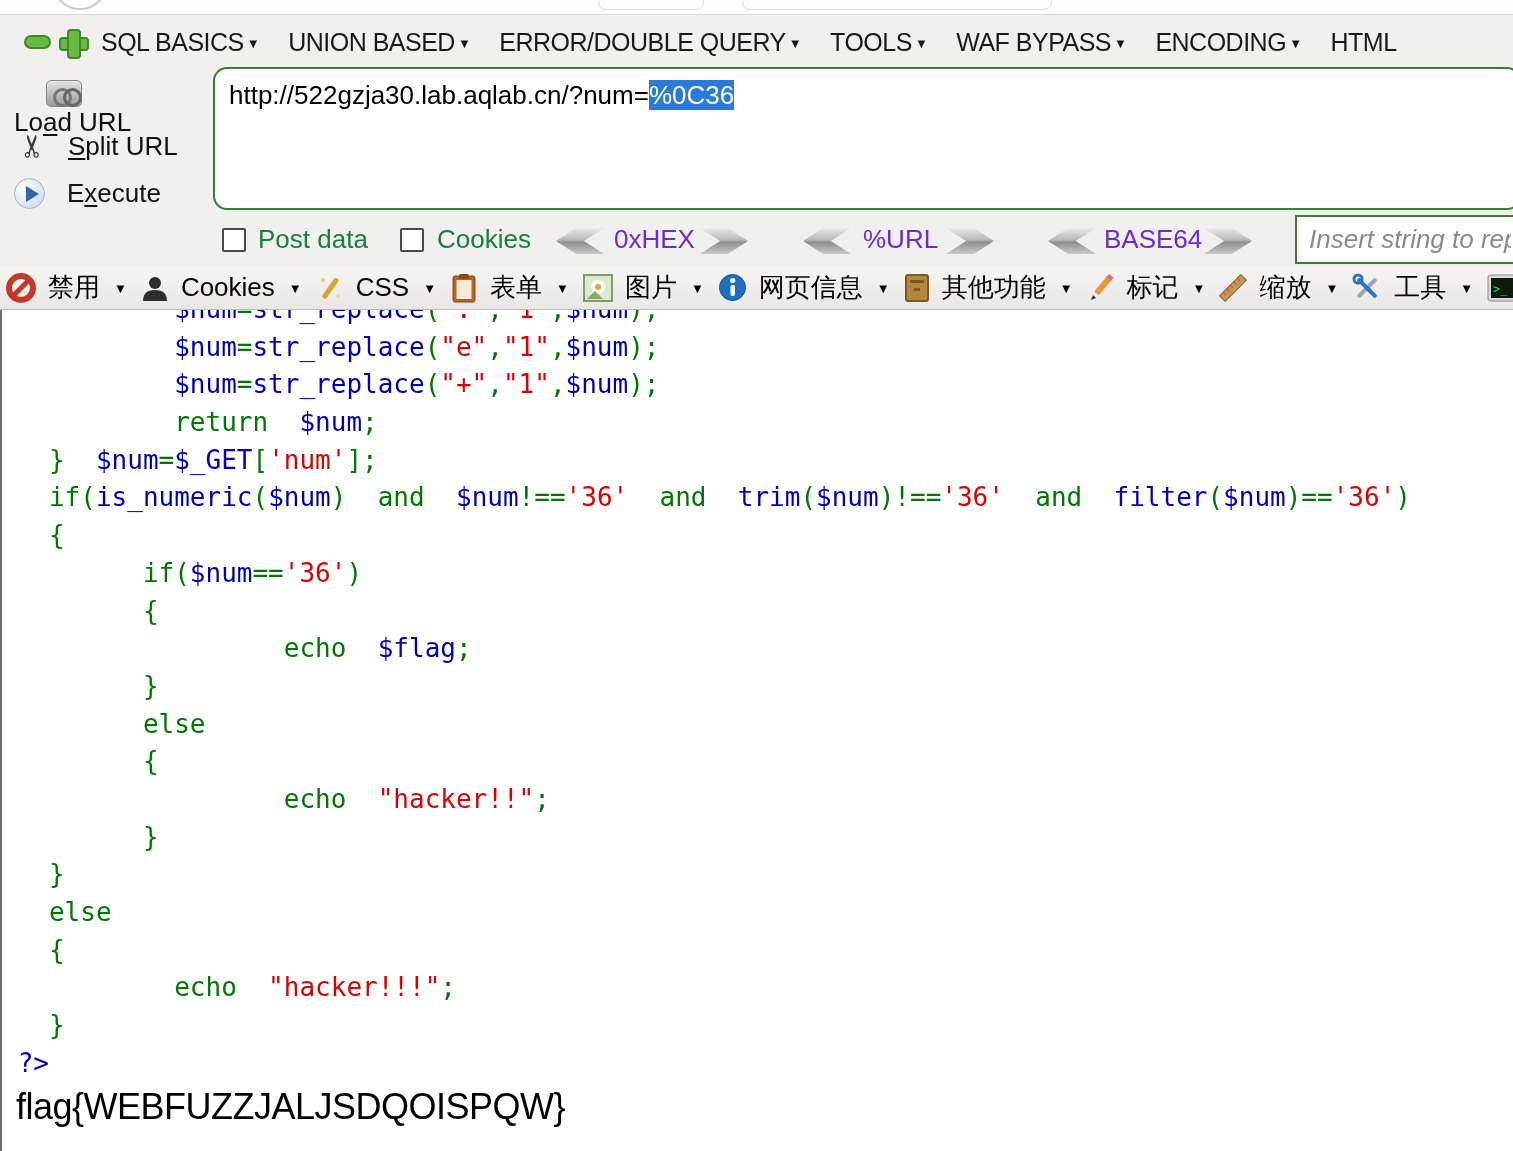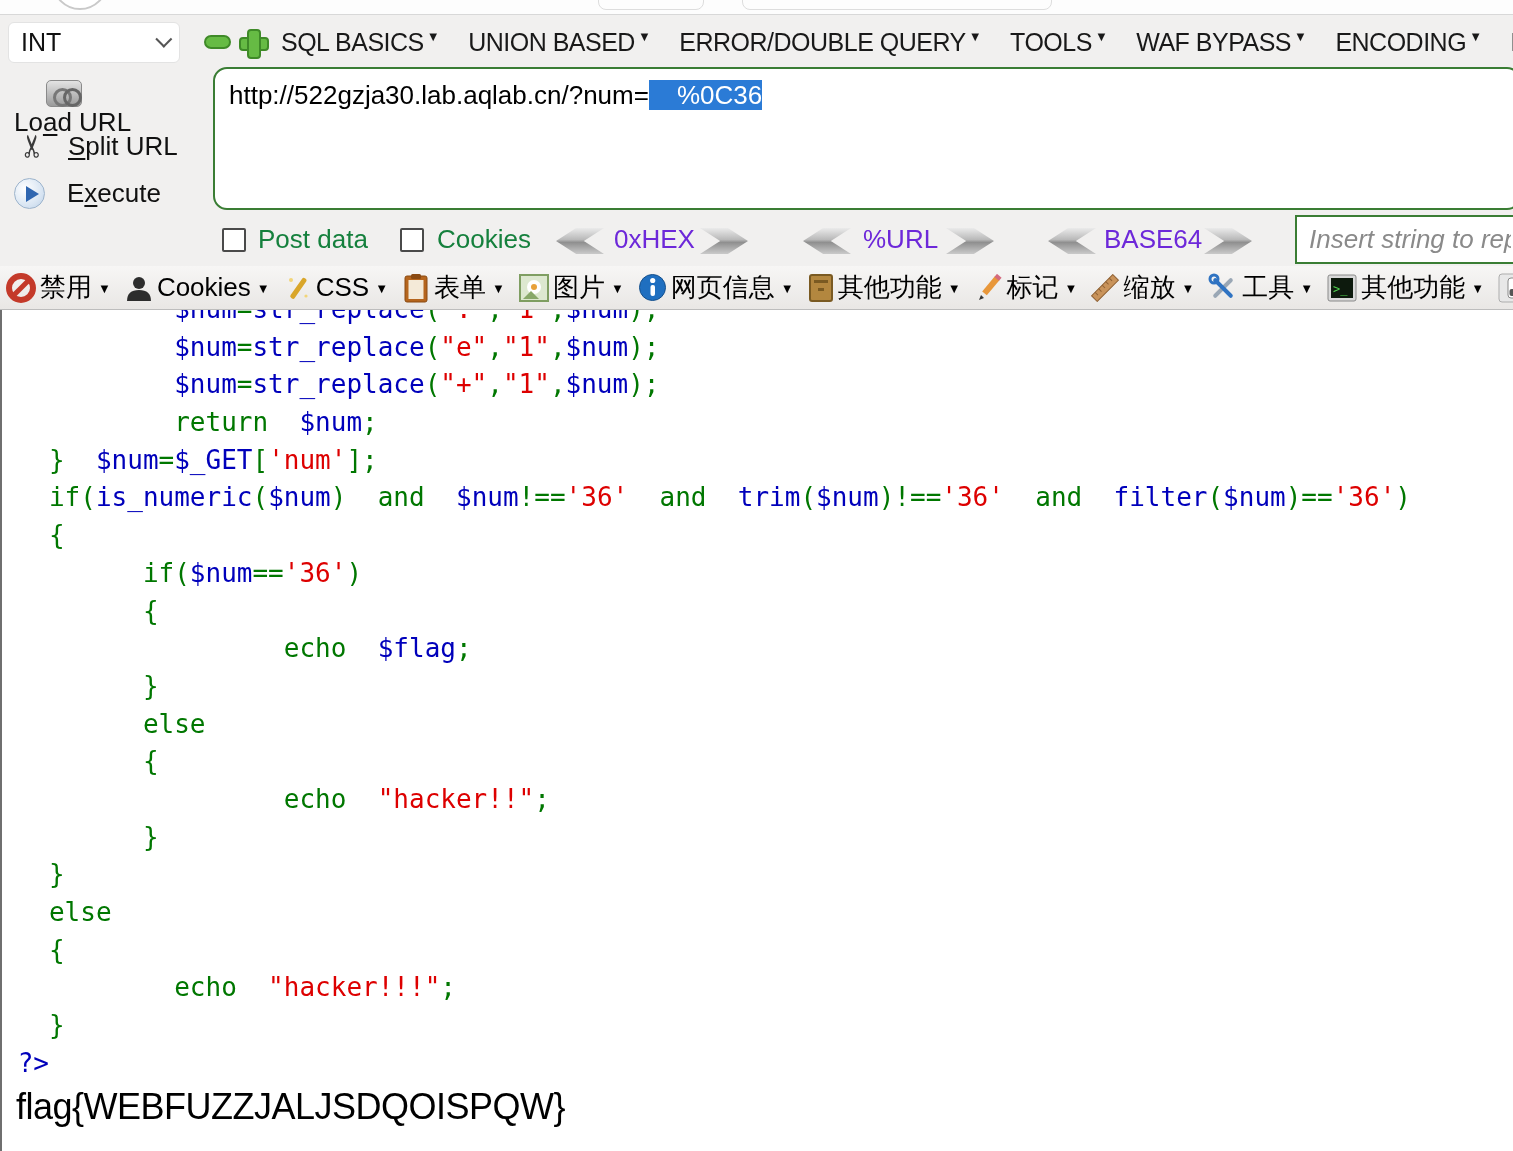--- a/index.html
+++ b/index.html
@@ -31,21 +31,21 @@
   .minus-btn { margin-left:24px; width:27px; height:14px; background:#66bb44;
     border:2px solid #3f8a28; border-radius:7px; }
   .plus-btn { margin-left:8px; width:26px; height:26px; position:relative; }
   .plus-btn::before { content:""; position:absolute; left:0; top:8px; width:26px; height:10px;
     background:#66bb44; border:2px solid #3f8a28; border-radius:4px; }
   .plus-btn::after { content:""; position:absolute; left:8px; top:0; width:10px; height:26px;
     background:#66bb44; border:2px solid #3f8a28; border-radius:4px; }
   .menu-items { display:flex; margin-left:16px; gap:29px; align-items:center;
     white-space:nowrap; overflow:hidden; flex:1; }
   .menu-item { font-size:25px; color:#191919; letter-spacing:-0.5px; display:flex;
-    align-items:flex-start; cursor:default; }
+    align-items:center; cursor:default; }
   .menu-item .caret { margin-left:3px; font-size:13px; color:#191919; transform:translateY(1px); }
 
   
   .cmd-col { position:absolute; left:0; top:50px; width:210px; }
   .cmd { position:absolute; display:flex; align-items:center; font-size:26px; color:#111; }
   .cmd u { text-decoration:underline; text-underline-offset:3px; }
   #cmd-load { left:14px; top:15px;flex-direction:column; }
   #cmd-split { left:14px; top:63px; }
   #cmd-exec { left:14px; top:113px; }
   .loadurl-ic { width:36px; height:27px; border-radius:5px;
@@ -61,21 +61,21 @@
   .exec-ic { width:31px; height:31px; border-radius:50%; margin-right:22px;
     background:radial-gradient(circle at 35% 35%, #ffffff, #d7e4f2 65%, #b9cfe6);
     border:1px solid #9db4cc; position:relative; }
   .exec-ic::after { content:""; position:absolute; left:11px; top:7px;
     border-left:13px solid #2f66b0; border-top:8px solid transparent; border-bottom:8px solid transparent; }
 
   
   #url-box { position:absolute; left:213px; top:52px; width:1308px; height:143px;
     background:#fff; border:2px solid #3a7d34; border-radius:14px; padding:10px 14px;
     font-size:26px; color:#000; line-height:32px; white-space:pre-wrap; }
-  #url-box .sel { background:#2b7bd6; color:#fff;padding-left:28px; }
+  #url-box .sel { background:#2b7bd6; color:#fff; }
 
   
   .action-row { position:absolute; left:0; top:200px; width:1513px; height:52px; }
   .chk { position:absolute; width:24px; height:24px; appearance:none; background:#fff;
     border:2px solid #4a4a4a; border-radius:2px; top:13px; }
   .chk-label { position:absolute; top:9px; font-size:26px; color:#15803d; }
   .enc-label { position:absolute; top:9px; font-size:26px; color:#6d28d9; }
   .arrow { position:absolute; top:12px; width:48px; height:28px;
     background:linear-gradient(180deg,#efefef 0%,#b9b9b9 45%,#8f8f8f 55%,#cfcfcf 100%);
     filter:drop-shadow(0 1px 1px #777); }
@@ -84,21 +84,21 @@
   #insert-input { position:absolute; left:1295px; top:0px; width:230px; height:49px;
     border:2px solid #3a7d34; background:#fff; font-size:26px; font-style:italic;
     color:#111; padding:0 12px; font-family:"Liberation Sans", sans-serif; }
   #insert-input::placeholder { color:#8a8a8a; font-style:italic; }
 
   
   #webdev { left:0; top:266px; width:1513px; height:44px;
     background:linear-gradient(180deg,#f7f6f5,#e9e7e5); border-bottom:1px solid #bdbdbd;
     display:flex; align-items:center; padding-left:6px; gap:14px; white-space:nowrap;
     overflow:hidden; }
-  .wd-item { display:flex; align-items:center; gap:4px; font-size:26px; color:#000; cursor:default; }
+  .wd-item { display:flex; align-items:center; gap:12px; font-size:26px; color:#000; cursor:default; }
   .wd-item svg { display:block; }
   .wd-caret { font-size:13px; transform:translateY(1px); margin-left:2px; }
 
   
   #code-area { left:0; top:310px; width:1513px; height:841px; background:#fff;
     border-left:2px solid #6f6f6f; overflow:hidden; }
   #php-code { margin-top:-19px; font-family:"DejaVu Sans Mono", monospace;
     font-size:26px; line-height:37.7px; white-space:pre; }
   .code-line { height:37.7px; }
   #flag-line { font-family:"Liberation Sans", sans-serif; font-size:36px; color:#000;
@@ -109,24 +109,20 @@
 
 <div id="top-strip" class="abs">
   <div class="remnant-circle"></div>
   <div class="remnant-box1"></div>
   <div class="remnant-box2"></div>
 </div>
 
 <div id="hackbar" class="abs">
 
   <div class="menu-row">
-    <div id="profile-select">
-      <span>INT</span>
-      <span class="chev"></span>
-    </div>
     <div class="minus-btn"></div>
     <div class="plus-btn"></div>
     <div class="menu-items">
       <div class="menu-item">
           <span>SQL BASICS</span>
           <span class="caret">▼</span>
         </div>
       <div class="menu-item">
           <span>UNION BASED</span>
           <span class="caret">▼</span>

